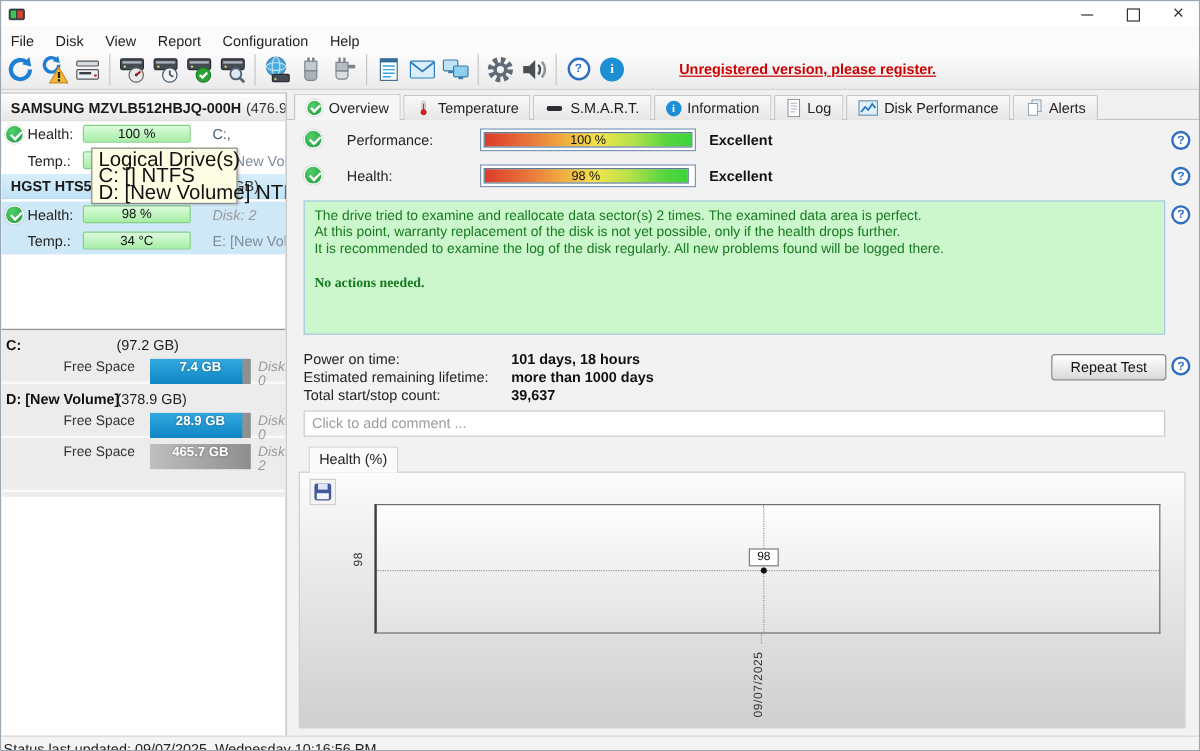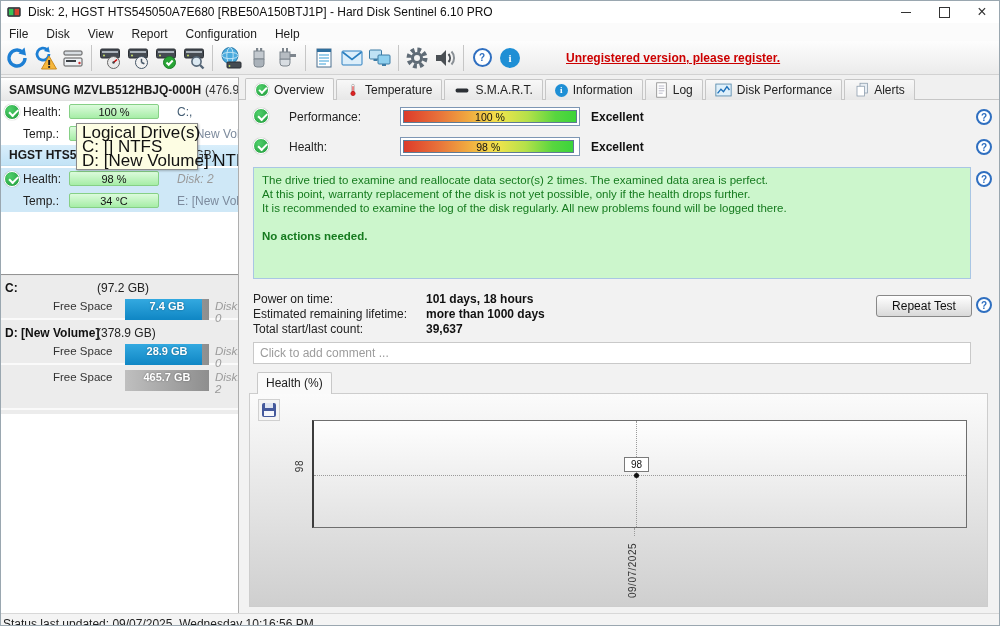--- a/index.html
+++ b/index.html
@@ -79,21 +79,21 @@
   .main { position:absolute; left:238px; top:98px; width:762px; height:514px; background:#f2f2f2; border-top:1px solid #c6c6c6; }
   .mrow { position:absolute; left:14px; height:20px; }
   .mlabel { position:absolute; left:36px; top:2px; font-size:12px; color:#222; }
   .gradbox { position:absolute; left:147px; top:-1px; width:180px; height:19px; background:#fff; border:1px solid #7d96b4; padding:2px; }
   .gradfill { height:100%; background:linear-gradient(to right,#dd3b2a 0%,#e8713a 20%,#f0ab40 38%,#f2e44c 55%,#b4e14a 72%,#58d63f 88%,#3bd43b 100%); border:1px solid #5f7a94; position:relative; }
   .gradtxt { position:absolute; left:0; top:0; width:100%; text-align:center; font-size:10.5px; color:#111; line-height:12px; }
   .rating { position:absolute; left:338px; top:2px; font-size:12px; font-weight:bold; color:#111; }
   .helpi { position:absolute; }
   .msgbox { position:absolute; left:14px; top:67px; width:718px; height:112px; background:#ccf6cc; border:1px solid #a9c6e4; padding:5px 8px; }
   .msgbox div { font-size:11.5px; line-height:14px; color:#157a1e; }
-  .msgbox .noact { font-weight:bold; margin-top:14px; }
+  .msgbox .noact { font-weight:bold; margin-top:14px;font-family:Liberation Serif, serif; }
   .statrow { position:absolute; left:14px; height:15px; font-size:12px; color:#222; white-space:nowrap; }
   .statrow .sval { position:absolute; left:173px; font-weight:bold; color:#111; white-space:nowrap; }
   .repeatbtn { position:absolute; left:637px; top:195px; width:96px; height:22px; background:linear-gradient(#ffffff,#d9d9d9);
     border:1px solid #888; border-radius:3px; font-size:12px; color:#111; text-align:center; line-height:20px; }
   .comment { position:absolute; left:14px; top:242px; width:718px; height:22px; background:#fff; border:1px solid #c9c9c9; font-size:12px; color:#333; padding:0 6px; font-family:"Liberation Sans",sans-serif; }
   .comment::placeholder { color:#9c9c9c; }
   
   .charttab { position:absolute; left:18px; top:272px; height:22px; padding:0 8px; background:#fafafa; border:1px solid #c8c8c8; border-bottom:none; border-radius:2px 2px 0 0; font-size:12px; color:#222; line-height:21px; z-index:2; }
   .chartpanel { position:absolute; left:10px; top:293px; width:739px; height:214px; background:linear-gradient(#fbfbfb,#cfcfcf); border:1px solid #cdcdcd; }
   .savebtn { position:absolute; left:8px; top:5px; width:22px; height:22px; background:#f4f4f4; border:1px solid #d0d0d0; display:flex; align-items:center; justify-content:center; }
@@ -118,21 +118,20 @@
 <body>
 
 <div class="app">
 
   <div class="titlebar">
     <svg class="appicon" viewBox="0 0 22 22">
         <rect x="1" y="4" width="20" height="14" rx="2" fill="#3b4148" stroke="#23272b"></rect>
         <rect x="3" y="6" width="7" height="10" fill="#38c457"></rect>
         <rect x="12" y="6" width="7" height="10" fill="#d8432f"></rect>
       </svg>
-    <span class="title">Disk: 2, HGST HTS545050A7E680 [RBE50A150BTJ1P]   -   Hard Disk Sentinel 6.10 PRO</span>
     <div class="wincontrols">
       <div class="winbtn min"></div>
       <div class="winbtn max"></div>
       <div class="winbtn cls"></div>
     </div>
   </div>
 
   <div class="menubar">
     <span class="menuitem">File</span>
     <span class="menuitem">Disk</span>
@@ -428,21 +427,21 @@
     <div class="msgbox">
       <div>The drive tried to examine and reallocate data sector(s) 2 times. The examined data area is perfect.</div>
       <div>At this point, warranty replacement of the disk is not yet possible, only if the health drops further.</div>
       <div>It is recommended to examine the log of the disk regularly. All new problems found will be logged there.</div>
       <div class="noact">No actions needed.</div>
     </div>
     <div class="helpi qi" style="left:737px; top:71px;"></div>
 
     <div class="statrow" style="top:192px;"><span>Power on time:</span><span class="sval">101 days, 18 hours</span></div>
     <div class="statrow" style="top:207px;"><span>Estimated remaining lifetime:</span><span class="sval">more than 1000 days</span></div>
-    <div class="statrow" style="top:222px;"><span>Total start/last count:</span><span class="sval">39,637</span></div>
+    <div class="statrow" style="top:222px;"><span>Total start/stop count:</span><span class="sval">39,637</span></div>
     <div class="repeatbtn">Repeat Test</div>
     <div class="helpi qi" style="left:737px; top:197px;"></div>
 
     <input class="comment" type="text" placeholder="Click to add comment ..." style="">
 
     <div class="charttab">Health (%)</div>
     <div class="chartpanel">
       <div class="savebtn">
           <div class="floppy"></div>
         </div>

